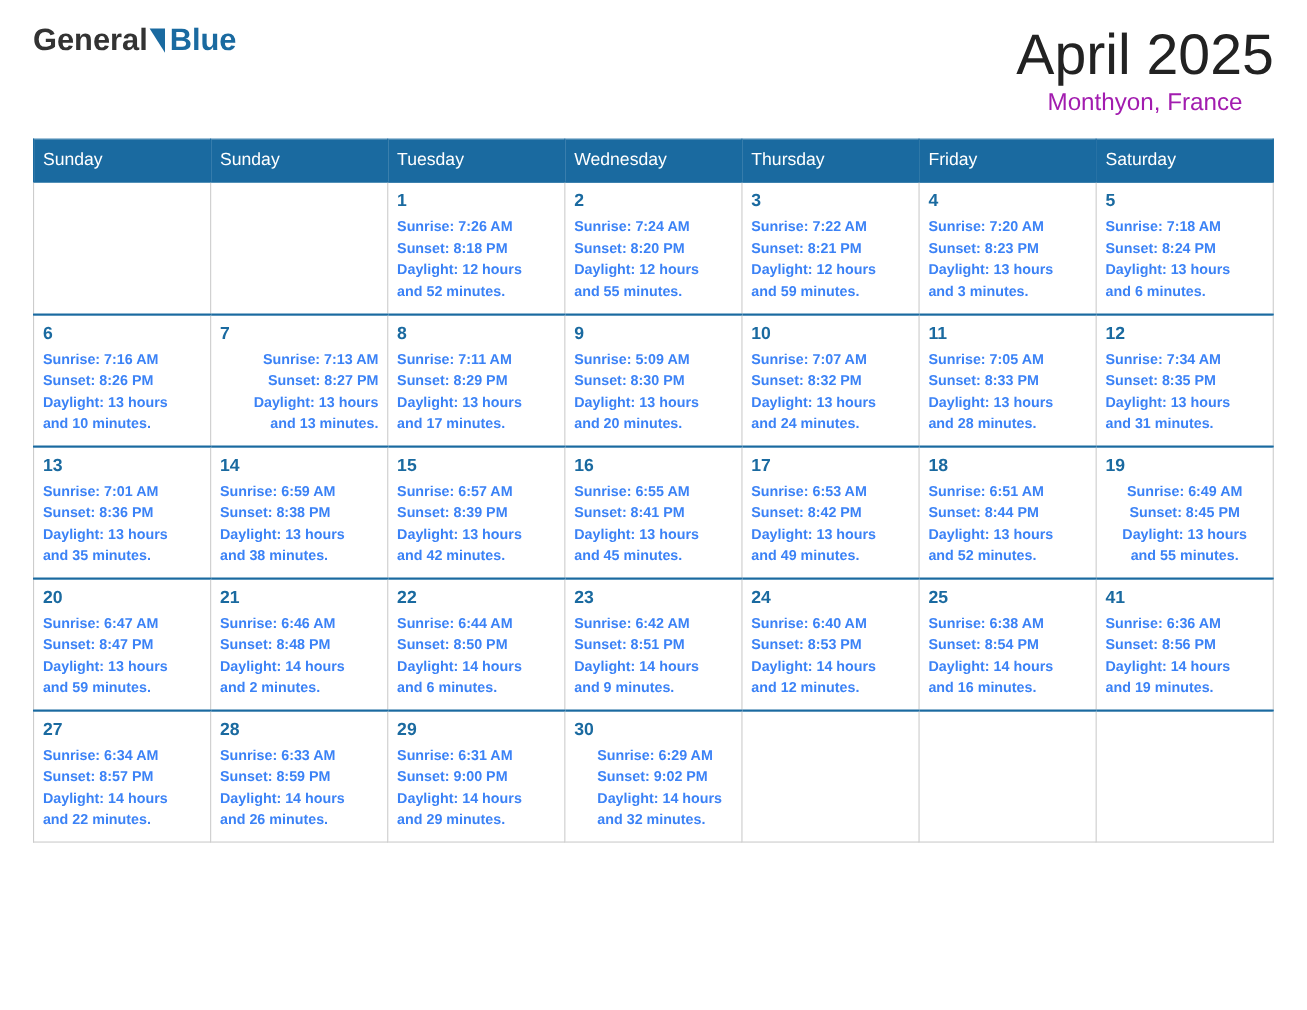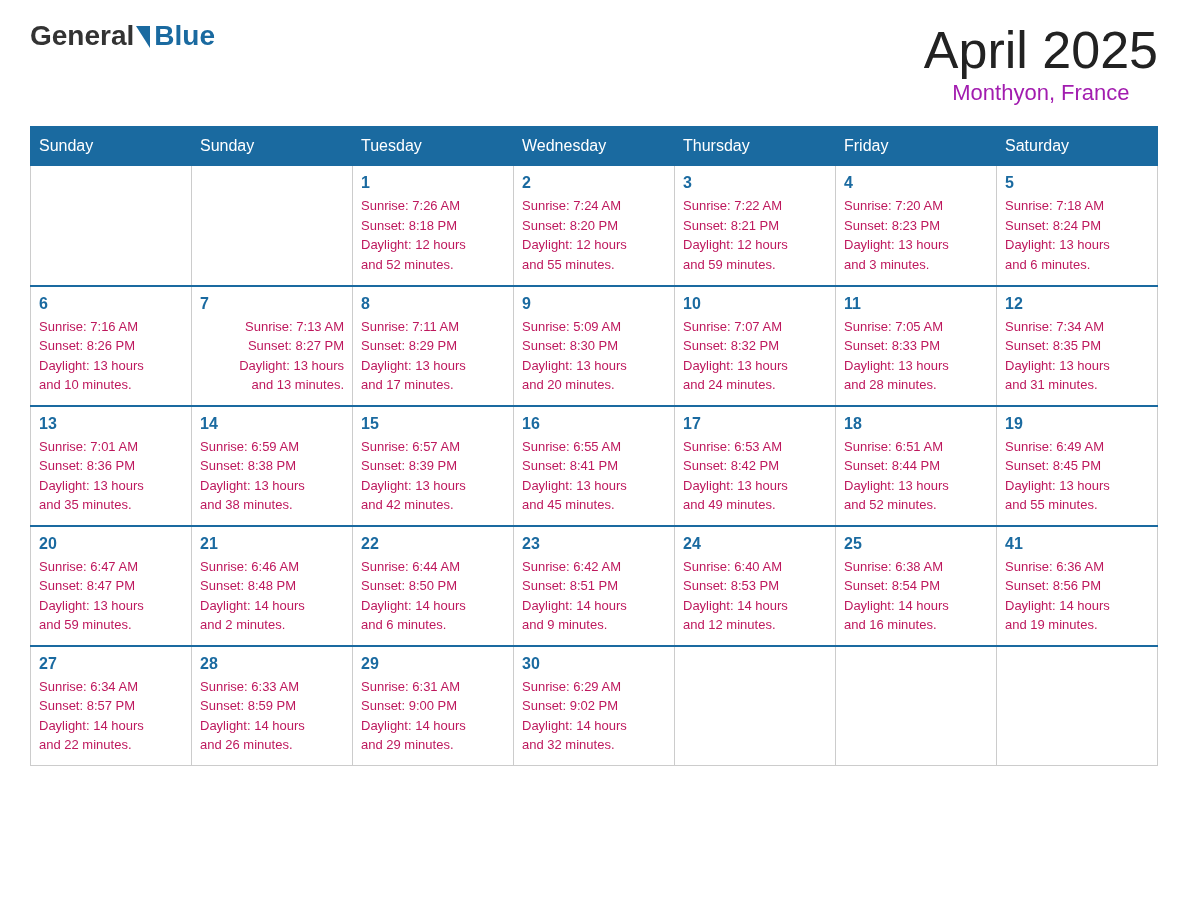--- a/index.html
+++ b/index.html
@@ -83,22 +83,23 @@
     }
     tbody tr td .day-number {
       font-size: 16px;
       color: #1a6aa0;
       font-weight: bold;
       display: block;
       margin-bottom: 4px;
     }
     tbody tr td .day-info {
       font-size: 13px;
-      color: #be185d;
+      color: #3b82f6;
       line-height: 1.5;
+      font-weight: bold;
     }
     tbody tr:not(:last-child) td {
       border-bottom: 2px solid #1a6aa0;
     }
     .empty-cell {
       background: #fff;
     }
   </style>
 </head>
 <body>
@@ -258,21 +259,21 @@
         </td>
         <td>
           <span class="day-number">18</span>
           <div class="day-info" style="white-space: pre-line;">Sunrise: 6:51 AM
 Sunset: 8:44 PM
 Daylight: 13 hours
 and 52 minutes.</div>
         </td>
         <td>
           <span class="day-number">19</span>
-          <div class="day-info" style="white-space: pre-line;">Sunrise: 6:49 AM
+          <div class="day-info" style="white-space: pre-line; text-align: center;">Sunrise: 6:49 AM
 Sunset: 8:45 PM
 Daylight: 13 hours
 and 55 minutes.</div>
         </td>
       </tr>
       <tr>
         <td>
           <span class="day-number">20</span>
           <div class="day-info" style="white-space: pre-line;">Sunrise: 6:47 AM
 Sunset: 8:47 PM
@@ -339,21 +340,21 @@
         </td>
         <td>
           <span class="day-number">29</span>
           <div class="day-info" style="white-space: pre-line;">Sunrise: 6:31 AM
 Sunset: 9:00 PM
 Daylight: 14 hours
 and 29 minutes.</div>
         </td>
         <td>
           <span class="day-number">30</span>
-          <div class="day-info" style="white-space: pre-line;">Sunrise: 6:29 AM
+          <div class="day-info" style="white-space: pre-line; margin-left: 21px;">Sunrise: 6:29 AM
 Sunset: 9:02 PM
 Daylight: 14 hours
 and 32 minutes.</div>
         </td>
         <td class="empty-cell"></td>
         <td class="empty-cell"></td>
         <td class="empty-cell"></td>
       </tr>
     </tbody>
 </table>

